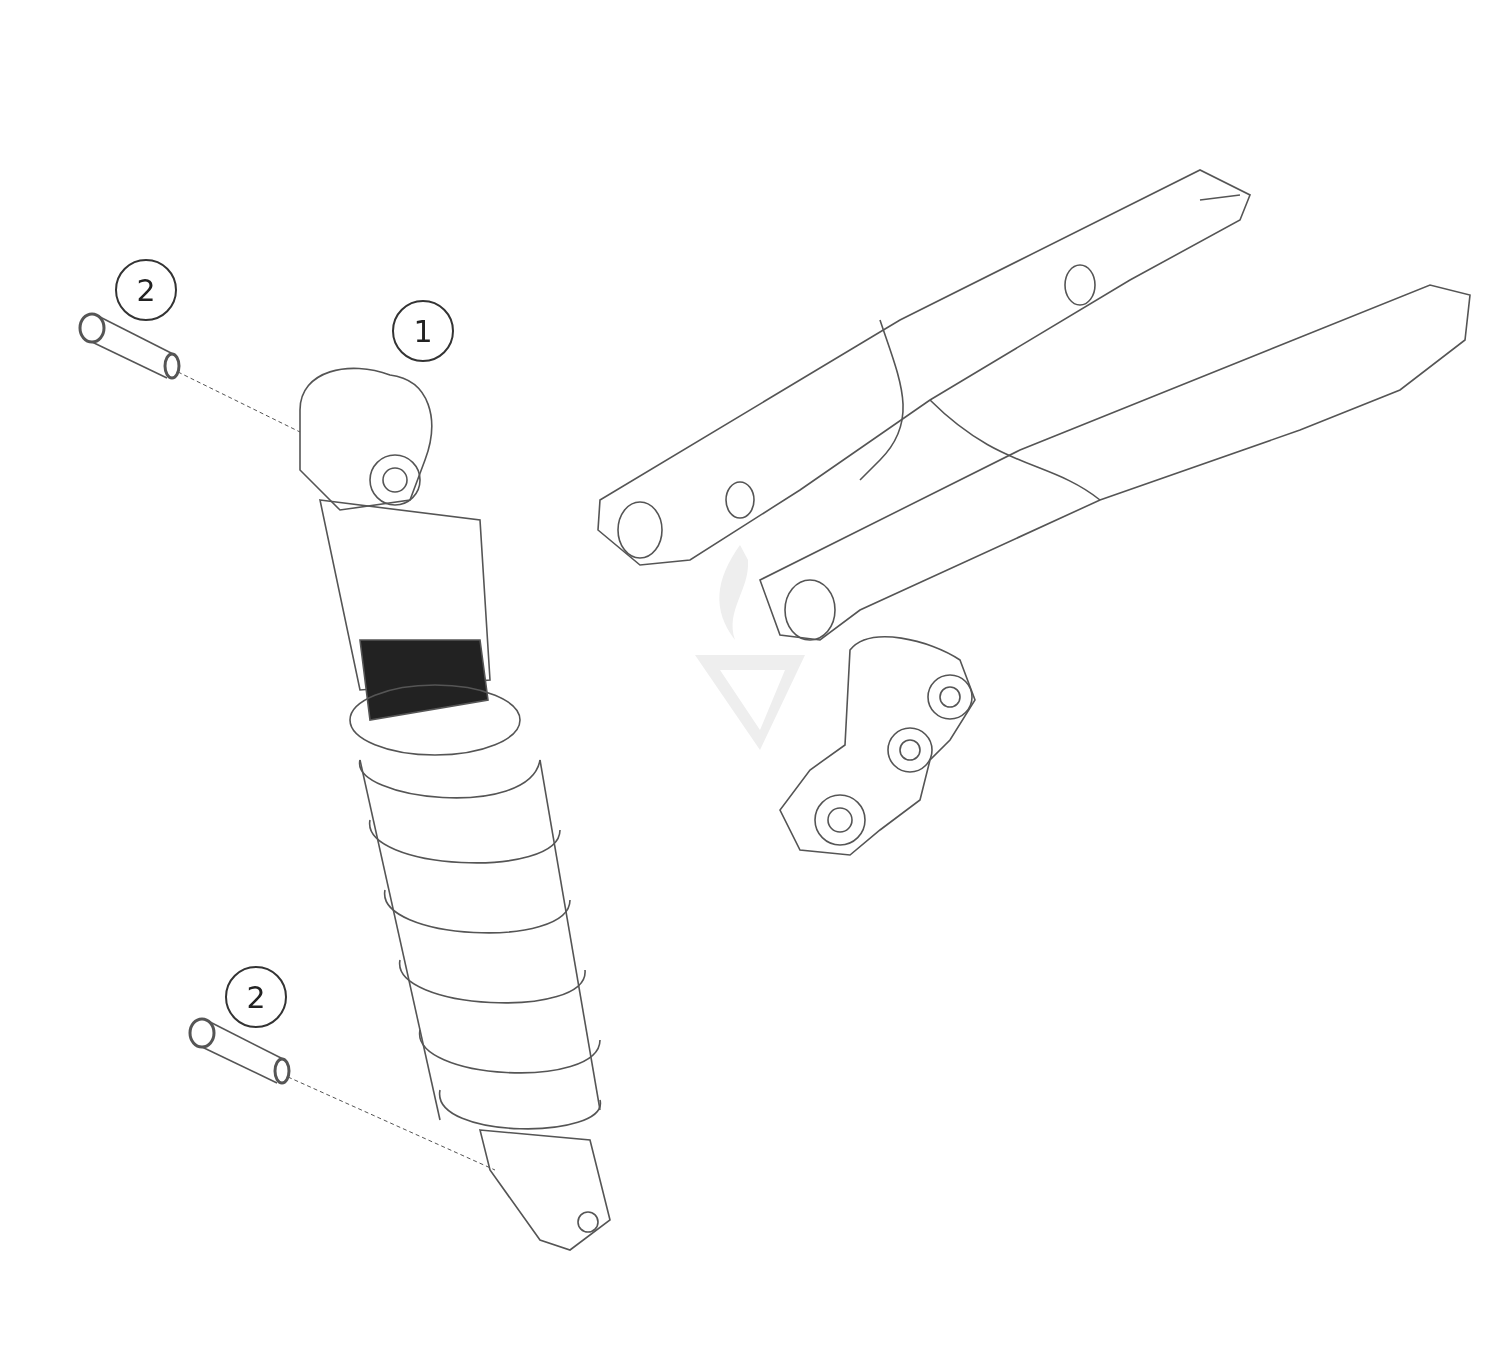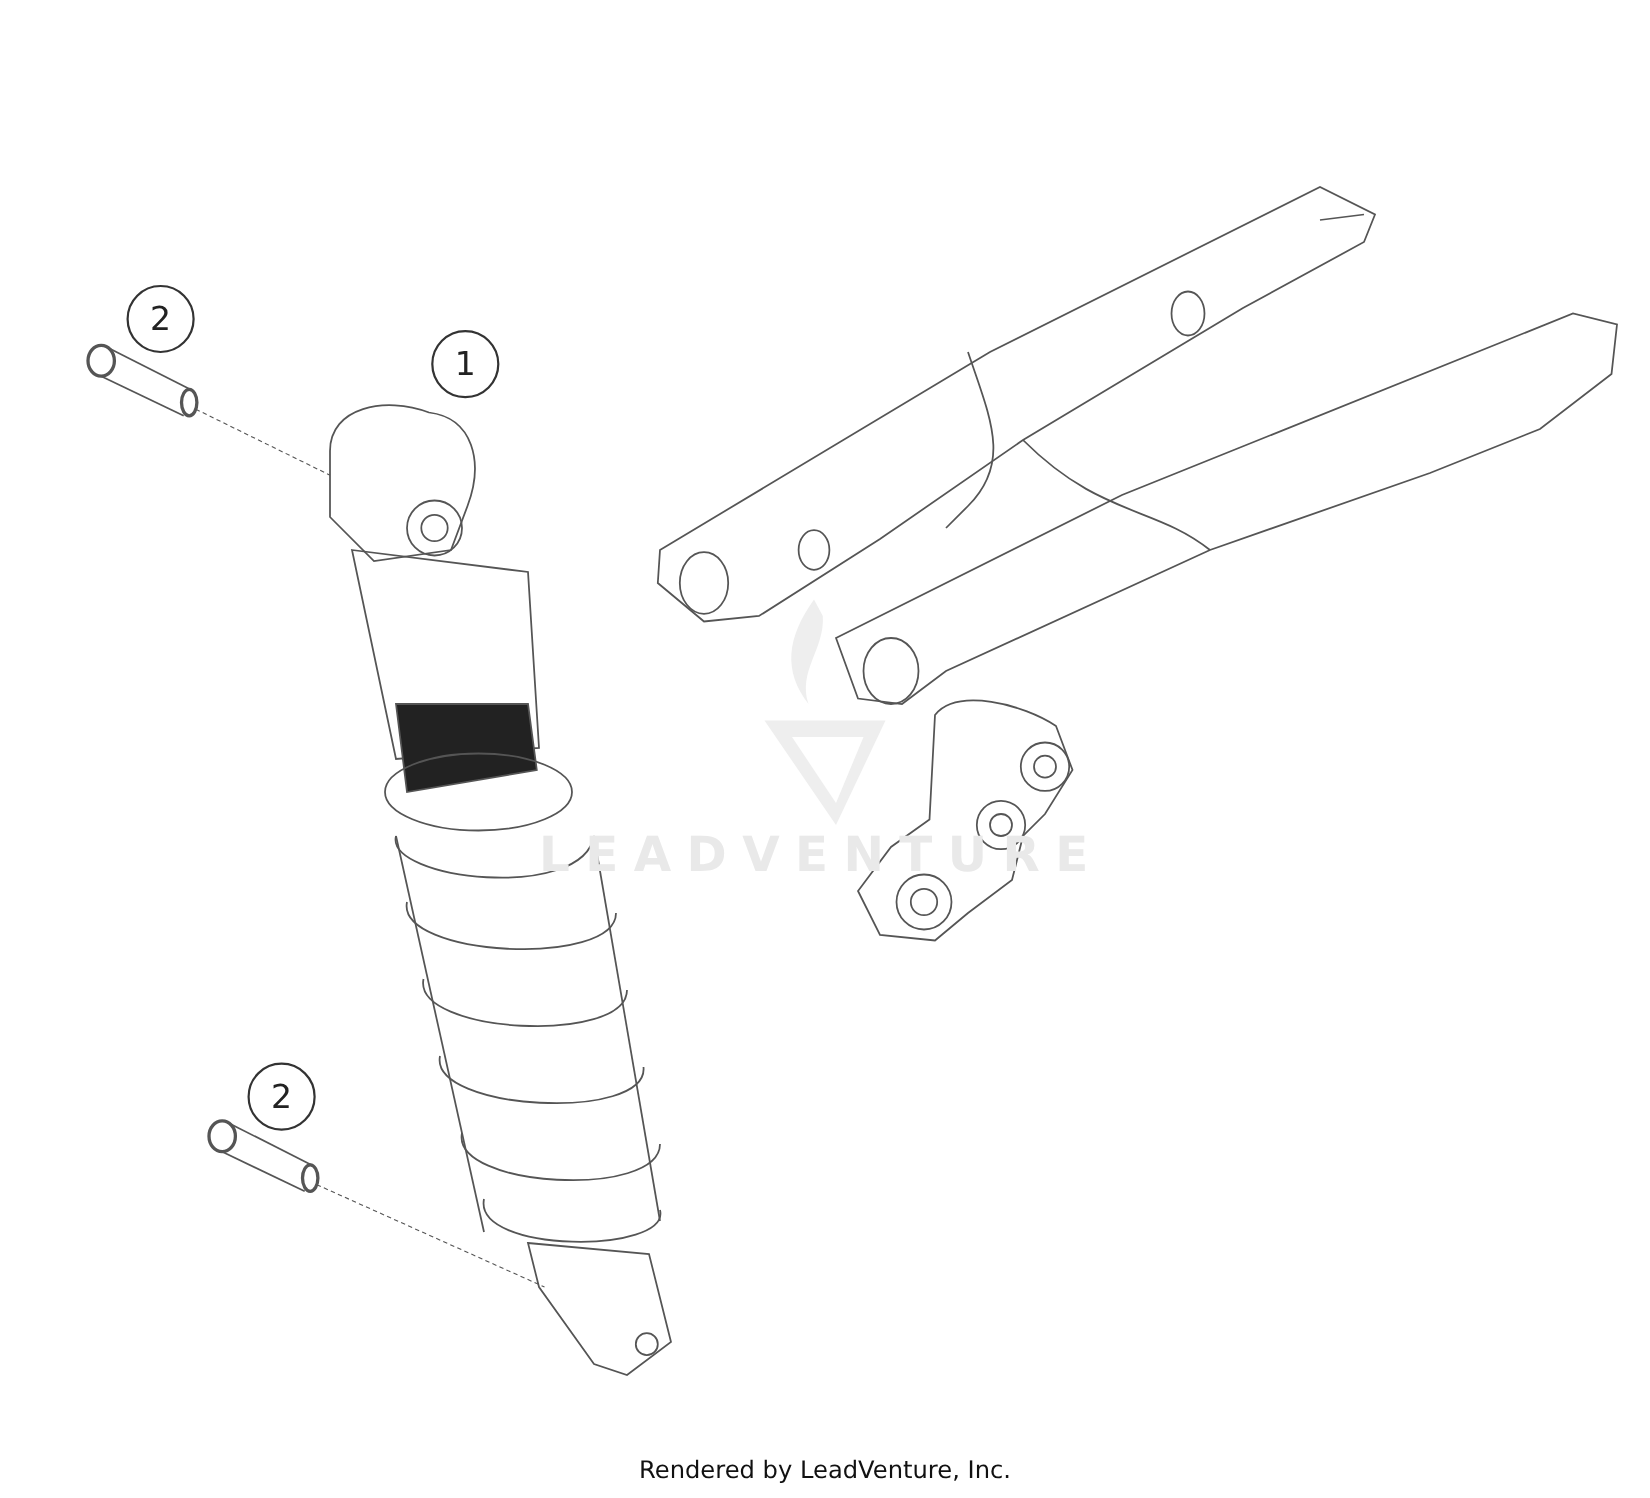--- a/index.html
+++ b/index.html
@@ -76,20 +76,18 @@
     <path d="M850 650 C870 625 930 640 960 660 L975 700 L950 740 L930 760 L920 800 L880 830 L850 855 L800 850 L780 810 L810 770 L845 745 Z"></path>
     <circle cx="950" cy="697" r="22"></circle>
         <circle cx="950" cy="697" r="10"></circle>
     <circle cx="910" cy="750" r="22"></circle>
         <circle cx="910" cy="750" r="10"></circle>
     <circle cx="840" cy="820" r="25"></circle>
         <circle cx="840" cy="820" r="12"></circle>
   </g>
 </svg>
 
-<div class="watermark">LEADVENTURE</div>
 
 <div class="callout" style="left:392px;top:300px;">1</div>
 <div class="callout" style="left:115px;top:259px;">2</div>
 <div class="callout" style="left:225px;top:966px;">2</div>
 
-<div class="footer">Rendered by LeadVenture, Inc.</div>
 </div>
 
 </body></html>

